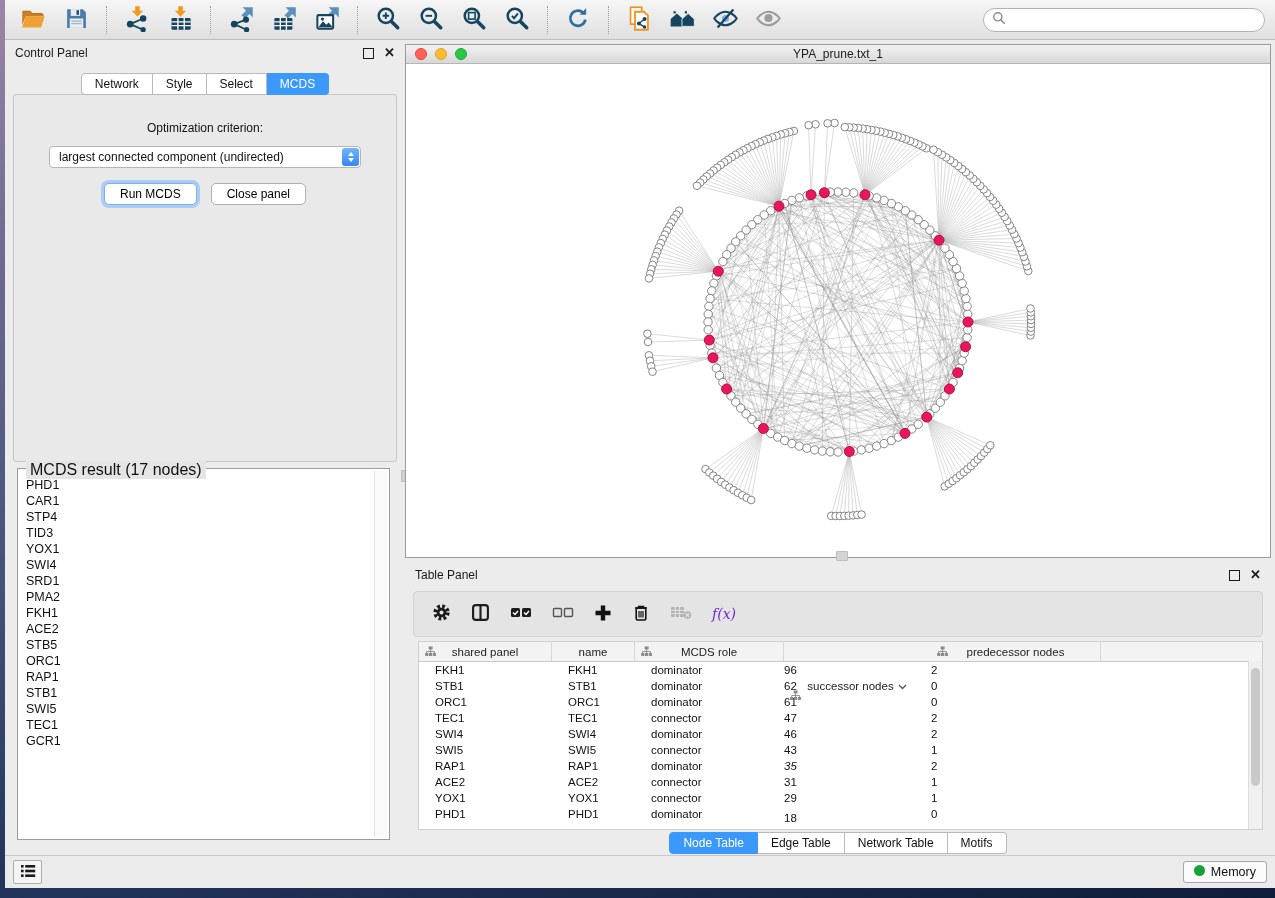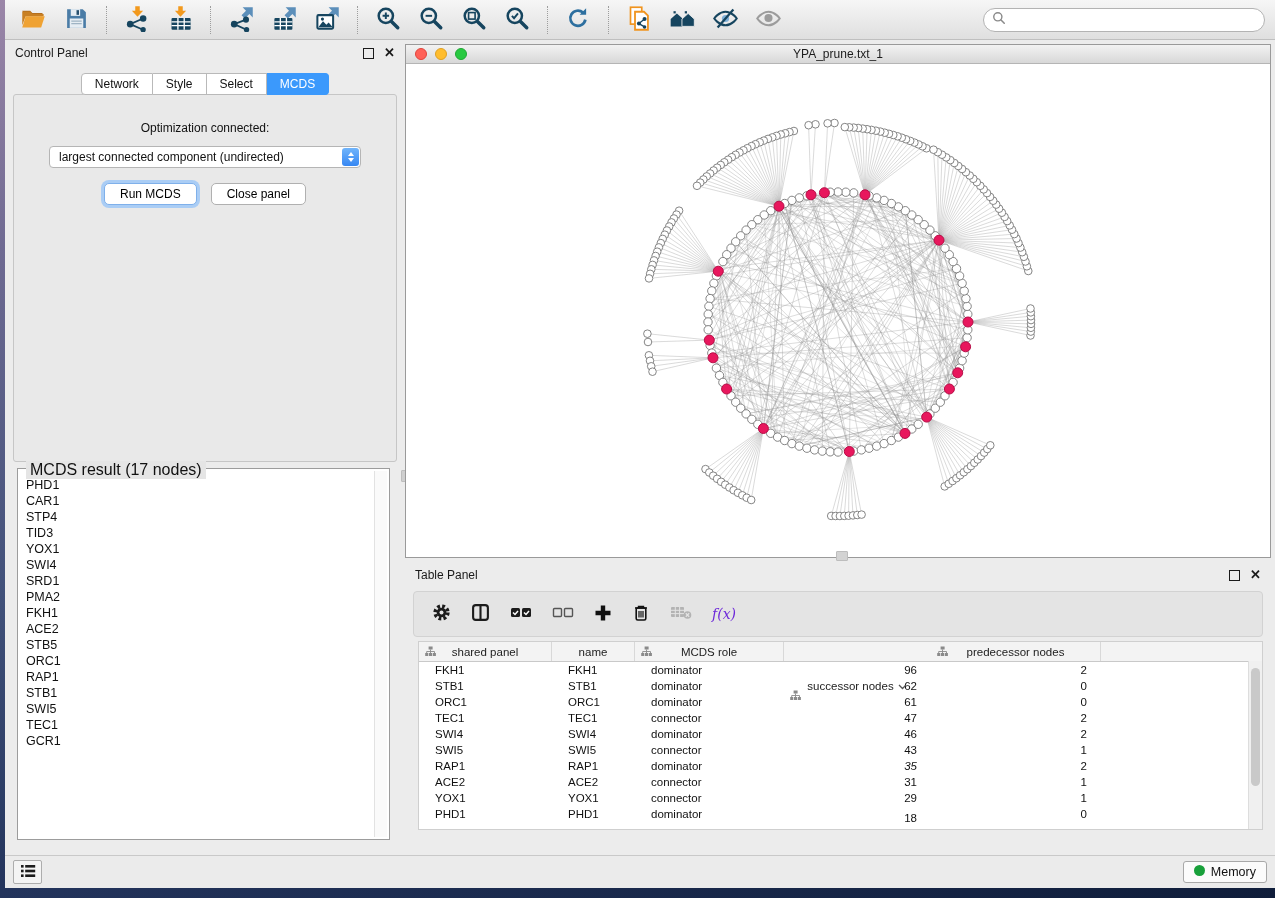--- a/index.html
+++ b/index.html
@@ -68,21 +68,21 @@
     display:flex;align-items:center;gap:20px;padding:0 18px;}
   .tp-ico{display:flex;align-items:center;justify-content:center;}
   .fx{font-family:"DejaVu Serif",serif;font-style:italic;color:#6d28d9;font-size:14px;}
   .tp-table{position:absolute;left:13px;right:8px;top:79px;bottom:25px;background:#fff;border:1px solid #cfcfcf;box-sizing:border-box;}
   .thead{display:flex;height:19px;background:#f3f3f3;border-bottom:1px solid #c9c9c9;}
   .th{position:relative;display:flex;align-items:center;justify-content:center;font-size:11.5px;color:#222;
     border-right:1px solid #d8d8d8;box-sizing:border-box;gap:4px;}
   .th .tree{position:absolute;left:6px;top:4px;}
   .trow{display:flex;height:16px;align-items:center;font-size:11.5px;}
   .td{box-sizing:border-box;padding-left:16px;white-space:nowrap;overflow:hidden;}
-  .td.num{text-align:right;padding-left:0;padding-right:14px;}
+  .td.num{text-align:left;padding-left:0;padding-right:14px;}
   .tscroll{position:absolute;right:0;top:19px;bottom:0;width:13px;background:#f0f0f0;border-left:1px solid #ddd;}
   .tthumb{position:absolute;left:2px;right:2px;top:7px;height:118px;background:#c9c9c9;border-radius:5px;}
   .tp-tabs{position:absolute;left:0;right:0;bottom:1px;display:flex;justify-content:center;}
 
   
   .statusbar{position:absolute;left:0;bottom:0;width:100%;height:33px;box-sizing:border-box;background:#ebebeb;
     border-top:1px solid #c9c9c9;display:flex;align-items:center;padding:0 8px;}
   .list-btn{width:27px;height:22px;border:1px solid #adadad;background:#f4f4f4;border-radius:2px;
     display:flex;align-items:center;justify-content:center;}
   .mem-btn{margin-left:auto;display:flex;gap:6px;background:#fbfbfb;border:1px solid #a8a8a8;
@@ -239,21 +239,21 @@
         <span class="close-x">✕</span>
       </span>
     </div>
     <div class="cp-tabs tabset" id="cp-tabs">
         <div class="tab">Network</div>
         <div class="tab">Style</div>
         <div class="tab">Select</div>
         <div class="tab sel">MCDS</div>
       </div>
     <div class="cp-content">
-      <div class="opt-label">Optimization connected:</div>
+      <div class="opt-label">Optimization criterion:</div>
       <div class="selectbox">
         <span>largest connected component (undirected)</span>
         <span class="stepper">
             <span class="arr-up"></span>
             <span class="arr-dn"></span>
           </span>
       </div>
       <div class="btn-row">
         <button class="btn focus">Run MCDS</button>
         <button class="btn">Close panel</button>
@@ -1137,20 +1137,26 @@
             <div class="td" style="width: 83px;">PHD1</div>
             <div class="td" style="width: 149px;">dominator</div>
             <div class="td num" style="width: 147px; margin-top: 8px;">18</div>
             <div class="td num" style="width: 170px;">0</div>
           </div>
         </div>
       <div class="tscroll">
           <div class="tthumb"></div>
         </div>
     </div>
+    <div class="tp-tabs tabset" id="tp-tabs">
+        <div class="tab sel">Node Table</div>
+        <div class="tab">Edge Table</div>
+        <div class="tab">Network Table</div>
+        <div class="tab">Motifs</div>
+      </div>
   </div>
 
   <div class="statusbar">
     <span class="list-btn">
         <span><svg width="16" height="14" viewBox="0 0 16 14">
             <g fill="#1c1c1c">
               <rect x="1" y="1" width="2.6" height="2.6"></rect>
               <rect x="1" y="5.7" width="2.6" height="2.6"></rect>
               <rect x="1" y="10.4" width="2.6" height="2.6"></rect>
               <rect x="5.2" y="1" width="10" height="2.6"></rect>

